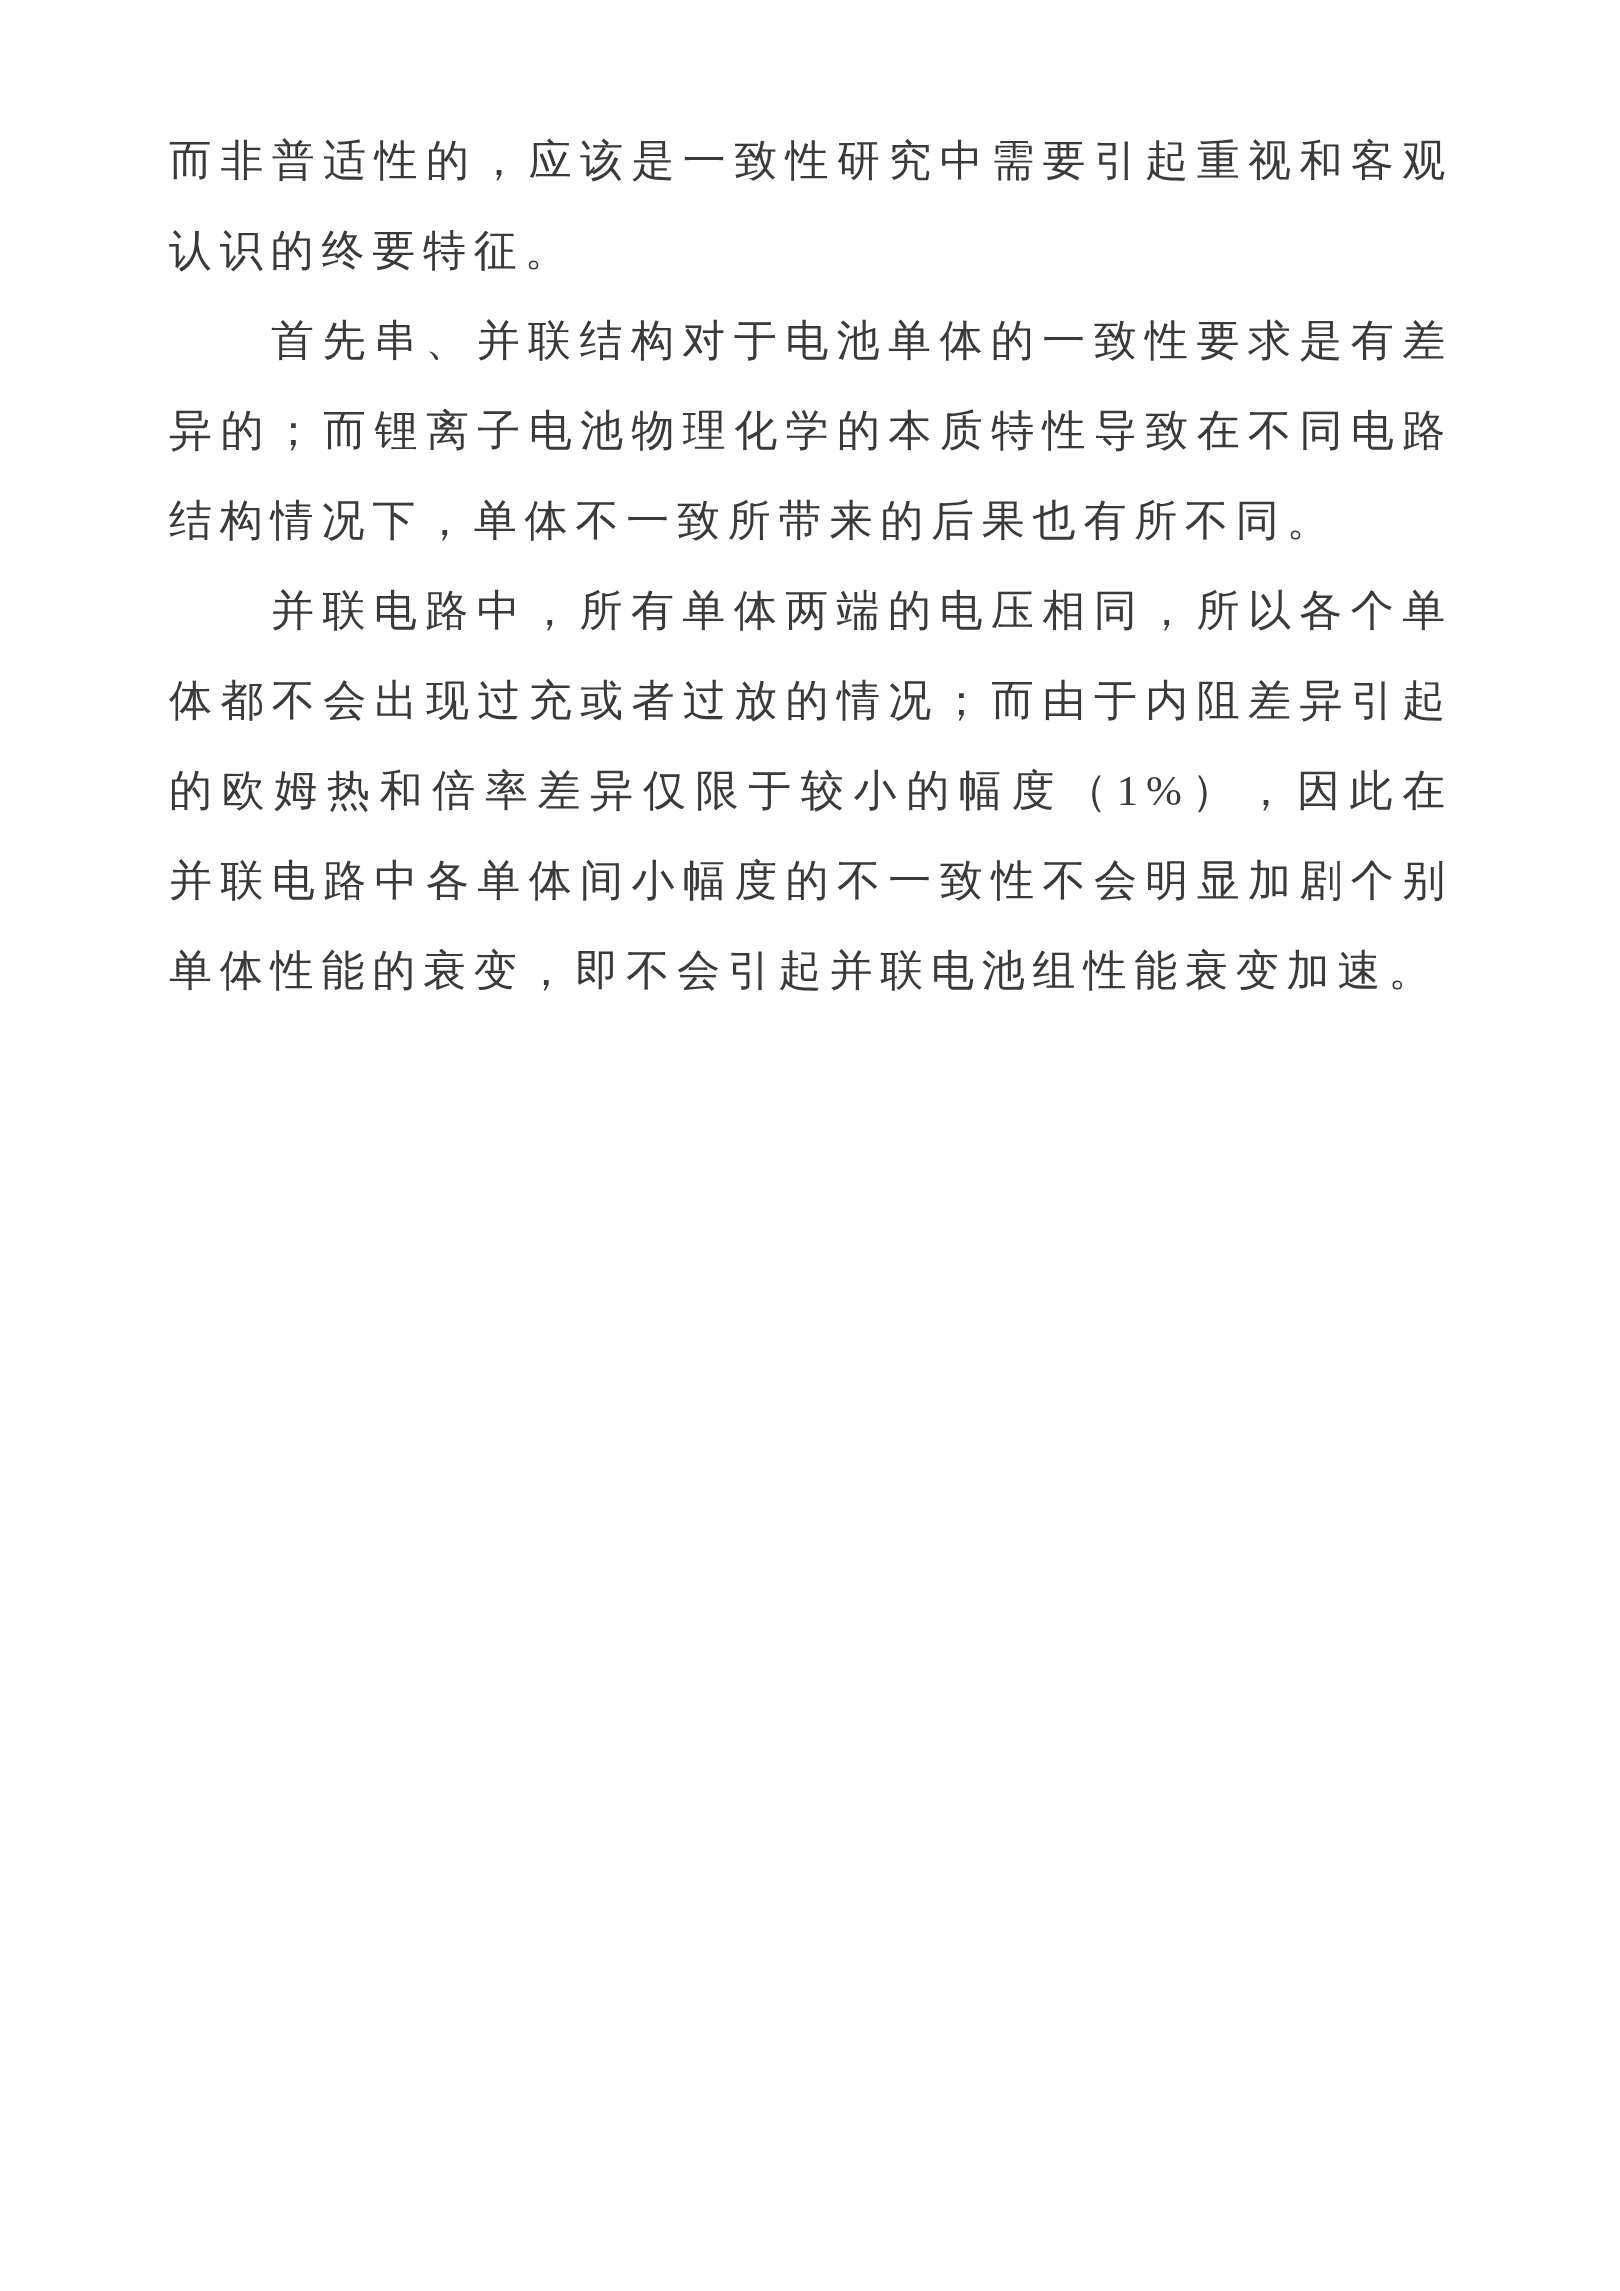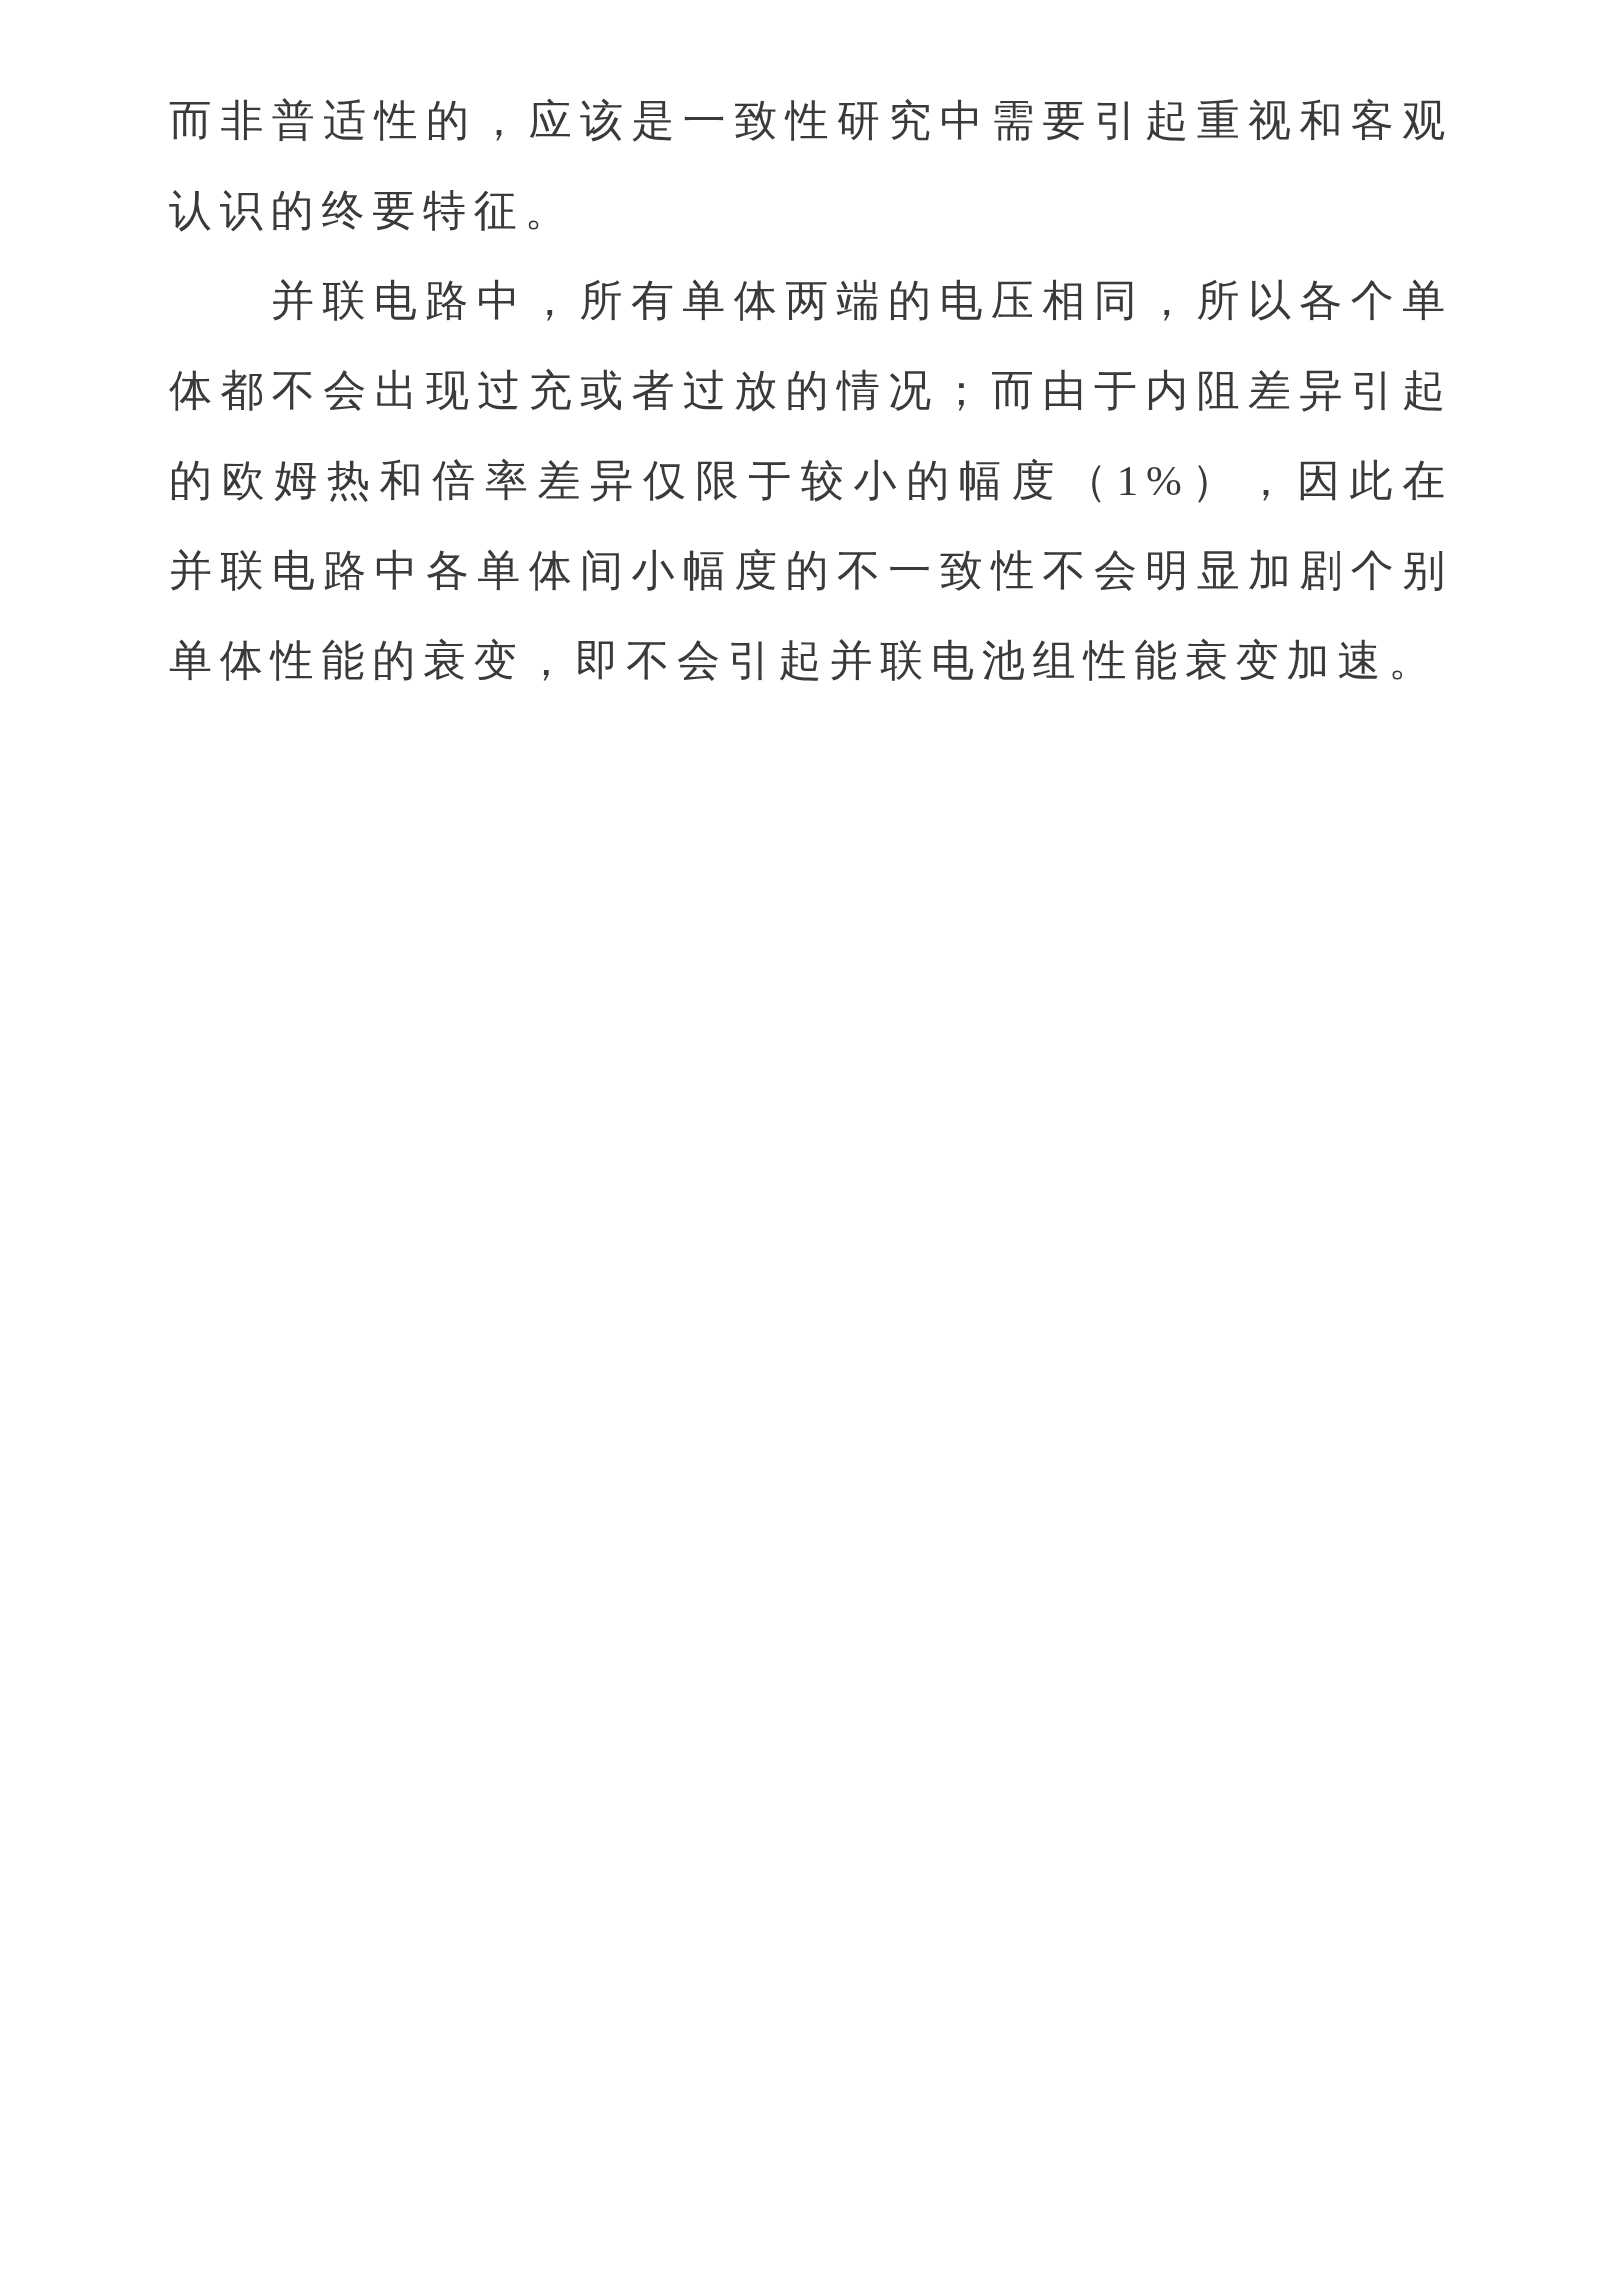--- a/index.html
+++ b/index.html
@@ -11,36 +11,37 @@
     width: 1620px;
     height: 2292px;
     overflow: hidden;
     font-family: "Liberation Serif", "DejaVu Serif", serif;
   }
   .page {
     box-sizing: border-box;
     width: 1620px;
     height: 2292px;
     background: #ffffff;
-    padding: 76px 167px 0 169px;
+    padding: 116px 167px 0 169px;
   }
   .para {
     margin: 0;
     font-size: 43px;
     line-height: 90px;
     letter-spacing: 7.8px;
     color: #3a3a3a;
     text-align: justify;
     text-justify: inter-ideograph;
     font-weight: 400;
   }
   .para.indent {
     text-indent: 102px;
   }
 </style>
 </head>
 <body style="background: rgb(255, 255, 255);">
 
 <div class="page" id="doc-page">
     <p class="para" style="color: rgb(58, 58, 58);">而非普适性的，应该是一致性研究中需要引起重视和客观认识的终要特征。</p>
+    <p class="para indent" style="color: rgb(58, 58, 58);">首先串、并联结构对于电池单体的一致性要求是有差异的；而锂离子电池物理化学的本质特性导致在不同电路结构情况下，单体不一致所带来的后果也有所不同。</p>
     <p class="para indent" style="color: rgb(58, 58, 58);">并联电路中，所有单体两端的电压相同，所以各个单体都不会出现过充或者过放的情况；而由于内阻差异引起的欧姆热和倍率差异仅限于较小的幅度（1%），因此在并联电路中各单体间小幅度的不一致性不会明显加剧个别单体性能的衰变，即不会引起并联电池组性能衰变加速。</p>
   </div>
 
 
 </body></html>

